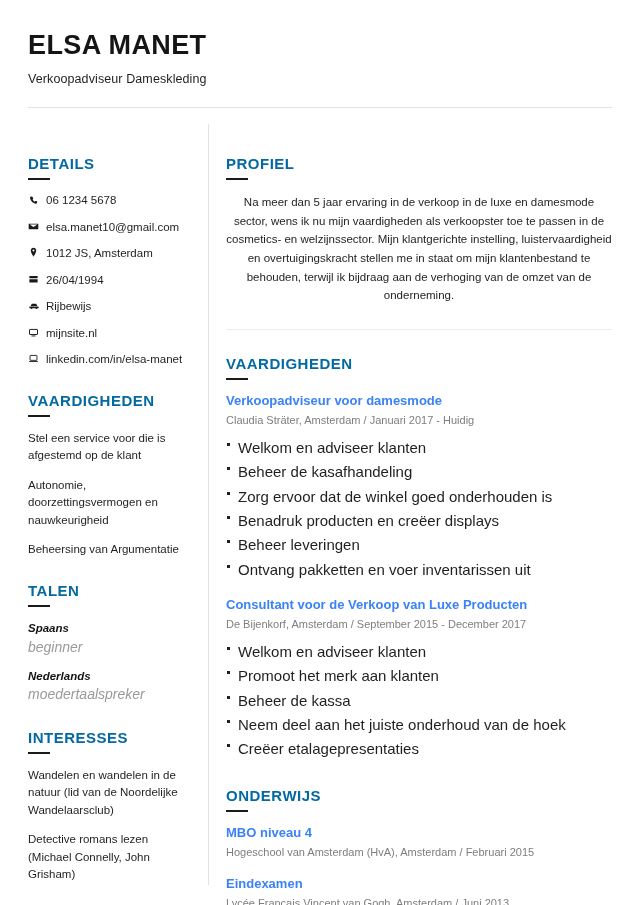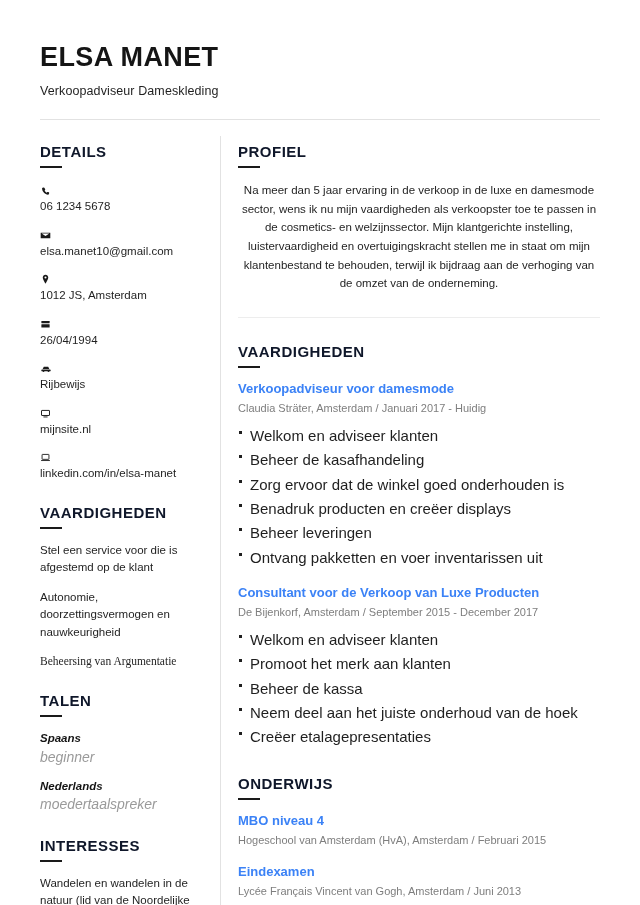--- a/index.html
+++ b/index.html
@@ -9,21 +9,21 @@
     background: #ffffff;
     font-family: "Liberation Sans", sans-serif;
     color: #1a1a1a;
     -webkit-font-smoothing: antialiased;
   }
   .page {
     position: relative;
     width: 640px;
     height: 905px;
     background: #ffffff;
-    padding: 16px;
+    padding: 4px;
     overflow: hidden;
     border-radius: 17px;
   }
 
   
   .header {
     padding: 26px 24px 0 24px;
   }
   .name {
     font-size: 27px;
@@ -68,22 +68,23 @@
     padding: 23px 24px 0 17px;
     min-width: 0;
   }
 
   
   .section { margin-bottom: 4px; }
   .section-title {
     font-size: 15px;
     font-weight: bold;
     letter-spacing: 0.5px;
-    color: #0f172a;
+    color: #0369a1;
     line-height: 1.2;
+    margin-top: 24px;
   }
   .section-underline {
     width: 22px;
     height: 2px;
     background: #1a1a1a;
     margin-top: 5px;
     margin-bottom: 13px;
   }
   .sec-gap { margin-top: 25px; }
   .sec-gap-sm { margin-top: 22px; }
@@ -95,42 +96,41 @@
   }
 
   
   .detail-row {
     display: flex;
     align-items: flex-start;
     margin-bottom: 11px;
     font-size: 11.5px;
     color: #1f1f1f;
     line-height: 1.35;
-    flex-direction: column;
   }
   .detail-icon {
     flex: 0 0 18px;
     width: 18px;
     display: flex;
     align-items: center;
     justify-content: flex-start;
     padding-top: 1px;
     color: #1a1a1a;
   }
   .detail-icon svg { display: block; }
   .detail-text { flex: 1 1 auto; word-break: break-word; }
 
   
   .plain-item {
     font-size: 11.5px;
     line-height: 1.52;
     color: #1f1f1f;
     margin-bottom: 12px;
   }
-  .plain-item:last-child { margin-bottom: 0; font-family: Liberation Serif, serif; }
+  .plain-item:last-child { margin-bottom: 0; }
 
   
   .lang-item { margin-bottom: 11px; font-style: italic; }
   .lang-name {
     font-size: 11.5px;
     font-weight: bold;
     color: #141414;
     line-height: 1.4;
   }
   .lang-level {

